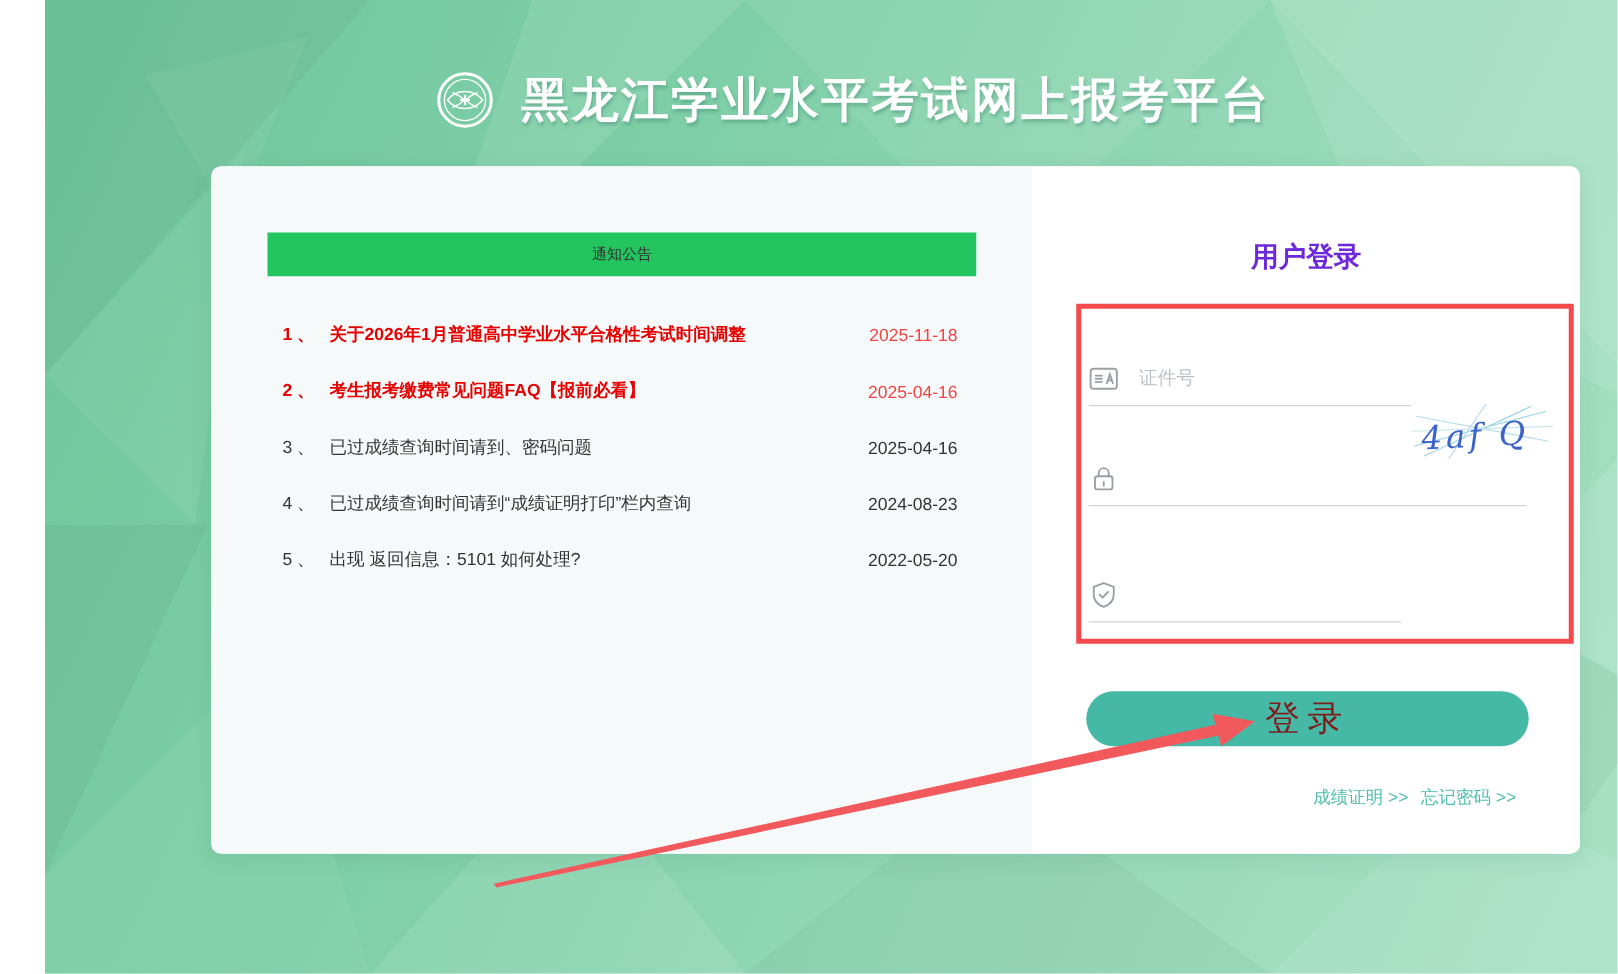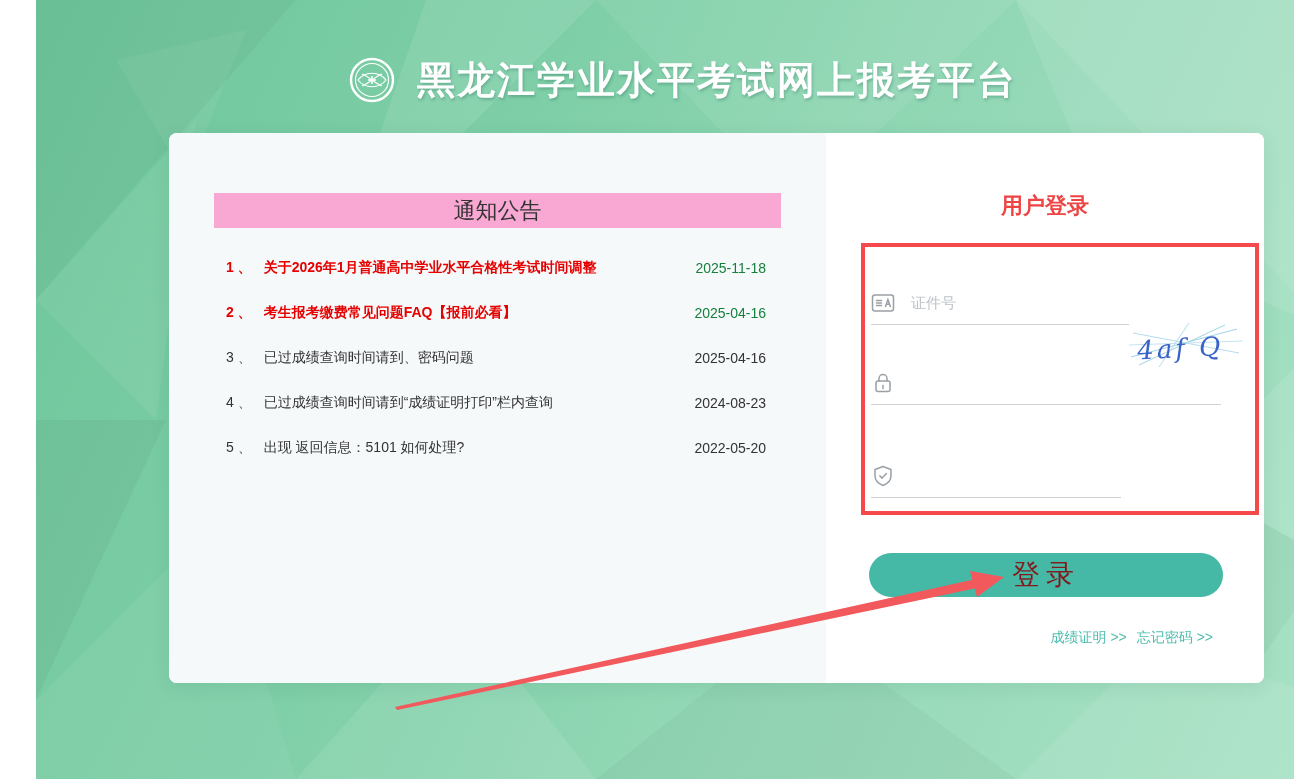--- a/index.html
+++ b/index.html
@@ -30,43 +30,43 @@
   
   .main-card {
     position:absolute; left:133px; top:133px; width:1095px; height:550px;
     background:#ffffff; border-radius:8px; display:flex; z-index:2;
     box-shadow:0 4px 18px rgba(30,100,80,0.10); overflow:hidden;
   }
   .notice-panel {
     position:relative; width:657px; height:100%; background:#f6f9fa; flex:0 0 auto;
   }
   .notice-header {
-    position:absolute; left:45px; top:60px; width:567px; height:35px;
-    background:#f9a8d4; color:#333; font-size:22px;
+    position:absolute; left:45px; top:53px; width:567px; height:35px;
+    background:#22c55e; color:#333; font-size:12px;
     display:flex; align-items:center; justify-content:center;
   }
   .notice-list { position:absolute; left:0; top:112px; width:100%; }
   .notice-row {
     height:45px; display:flex; align-items:center;
     padding-left:57px; padding-right:60px; font-size:14px; color:#333;
   }
   .notice-row .n-num { flex:0 0 auto; margin-right:12px; white-space:nowrap; }
   .notice-row .n-title {
     flex:1 1 auto; white-space:nowrap; overflow:hidden; text-overflow:ellipsis;
     cursor:pointer; text-decoration:none; color:inherit;
   }
   .notice-row .n-date { flex:0 0 auto; margin-left:16px; color:#333; }
   .notice-row.hot { color:#e60000; font-weight:bold; }
-  .notice-row.hot .n-date { color:#15803d; font-weight:normal; }
+  .notice-row.hot .n-date { color:#ef4444; font-weight:normal; }
 
   
   .login-panel { position:relative; flex:1 1 auto; background:#ffffff; }
   .login-title {
     position:absolute; top:58px; left:0; width:100%;
-    text-align:center; font-size:22px; font-weight:bold; color:#ef4444;
+    text-align:center; font-size:22px; font-weight:bold; color:#6d28d9;
   }
   .annotation-rect {
     position:absolute; left:35px; top:110px; width:398px; height:272px;
     border:4px solid #f54a4c; z-index:5; pointer-events:none;
   }
   .field-row { position:absolute; left:45px; width:350px; height:44px; }
   .field-row .f-icon { position:absolute; left:0; top:10px; width:24px; height:24px; }
   .field-row input {
     position:absolute; left:40px; top:0; width:260px; height:42px;
     border:none; outline:none; background:transparent;

